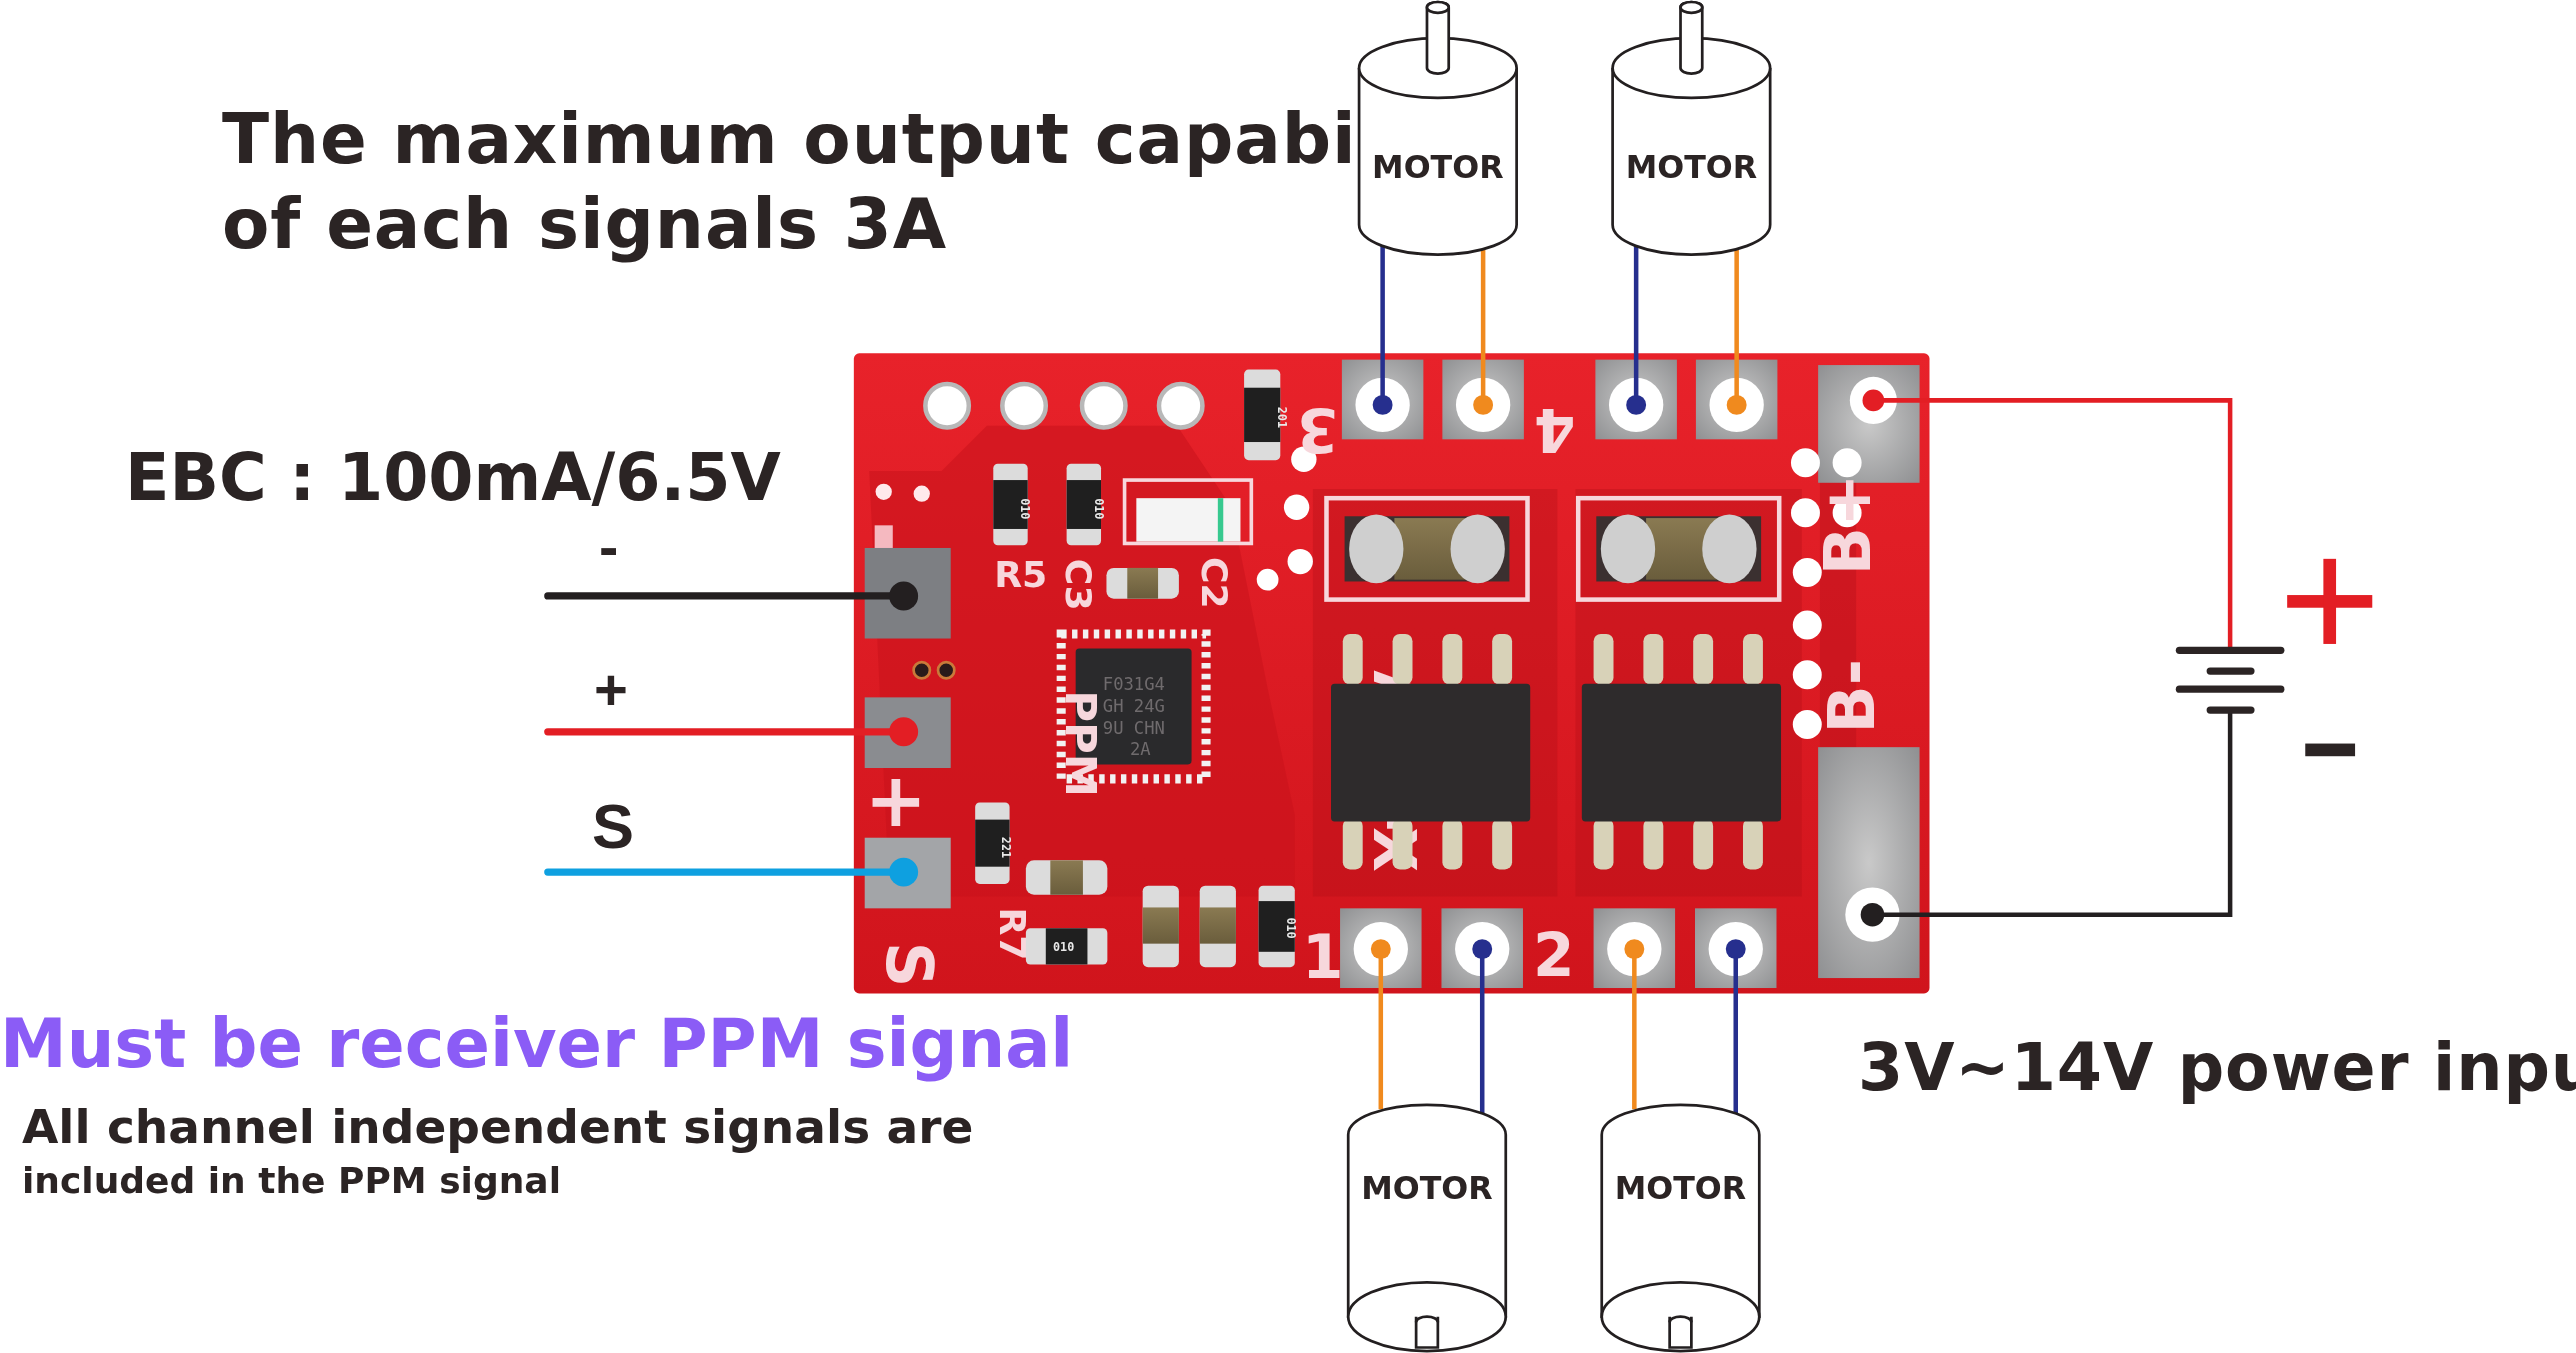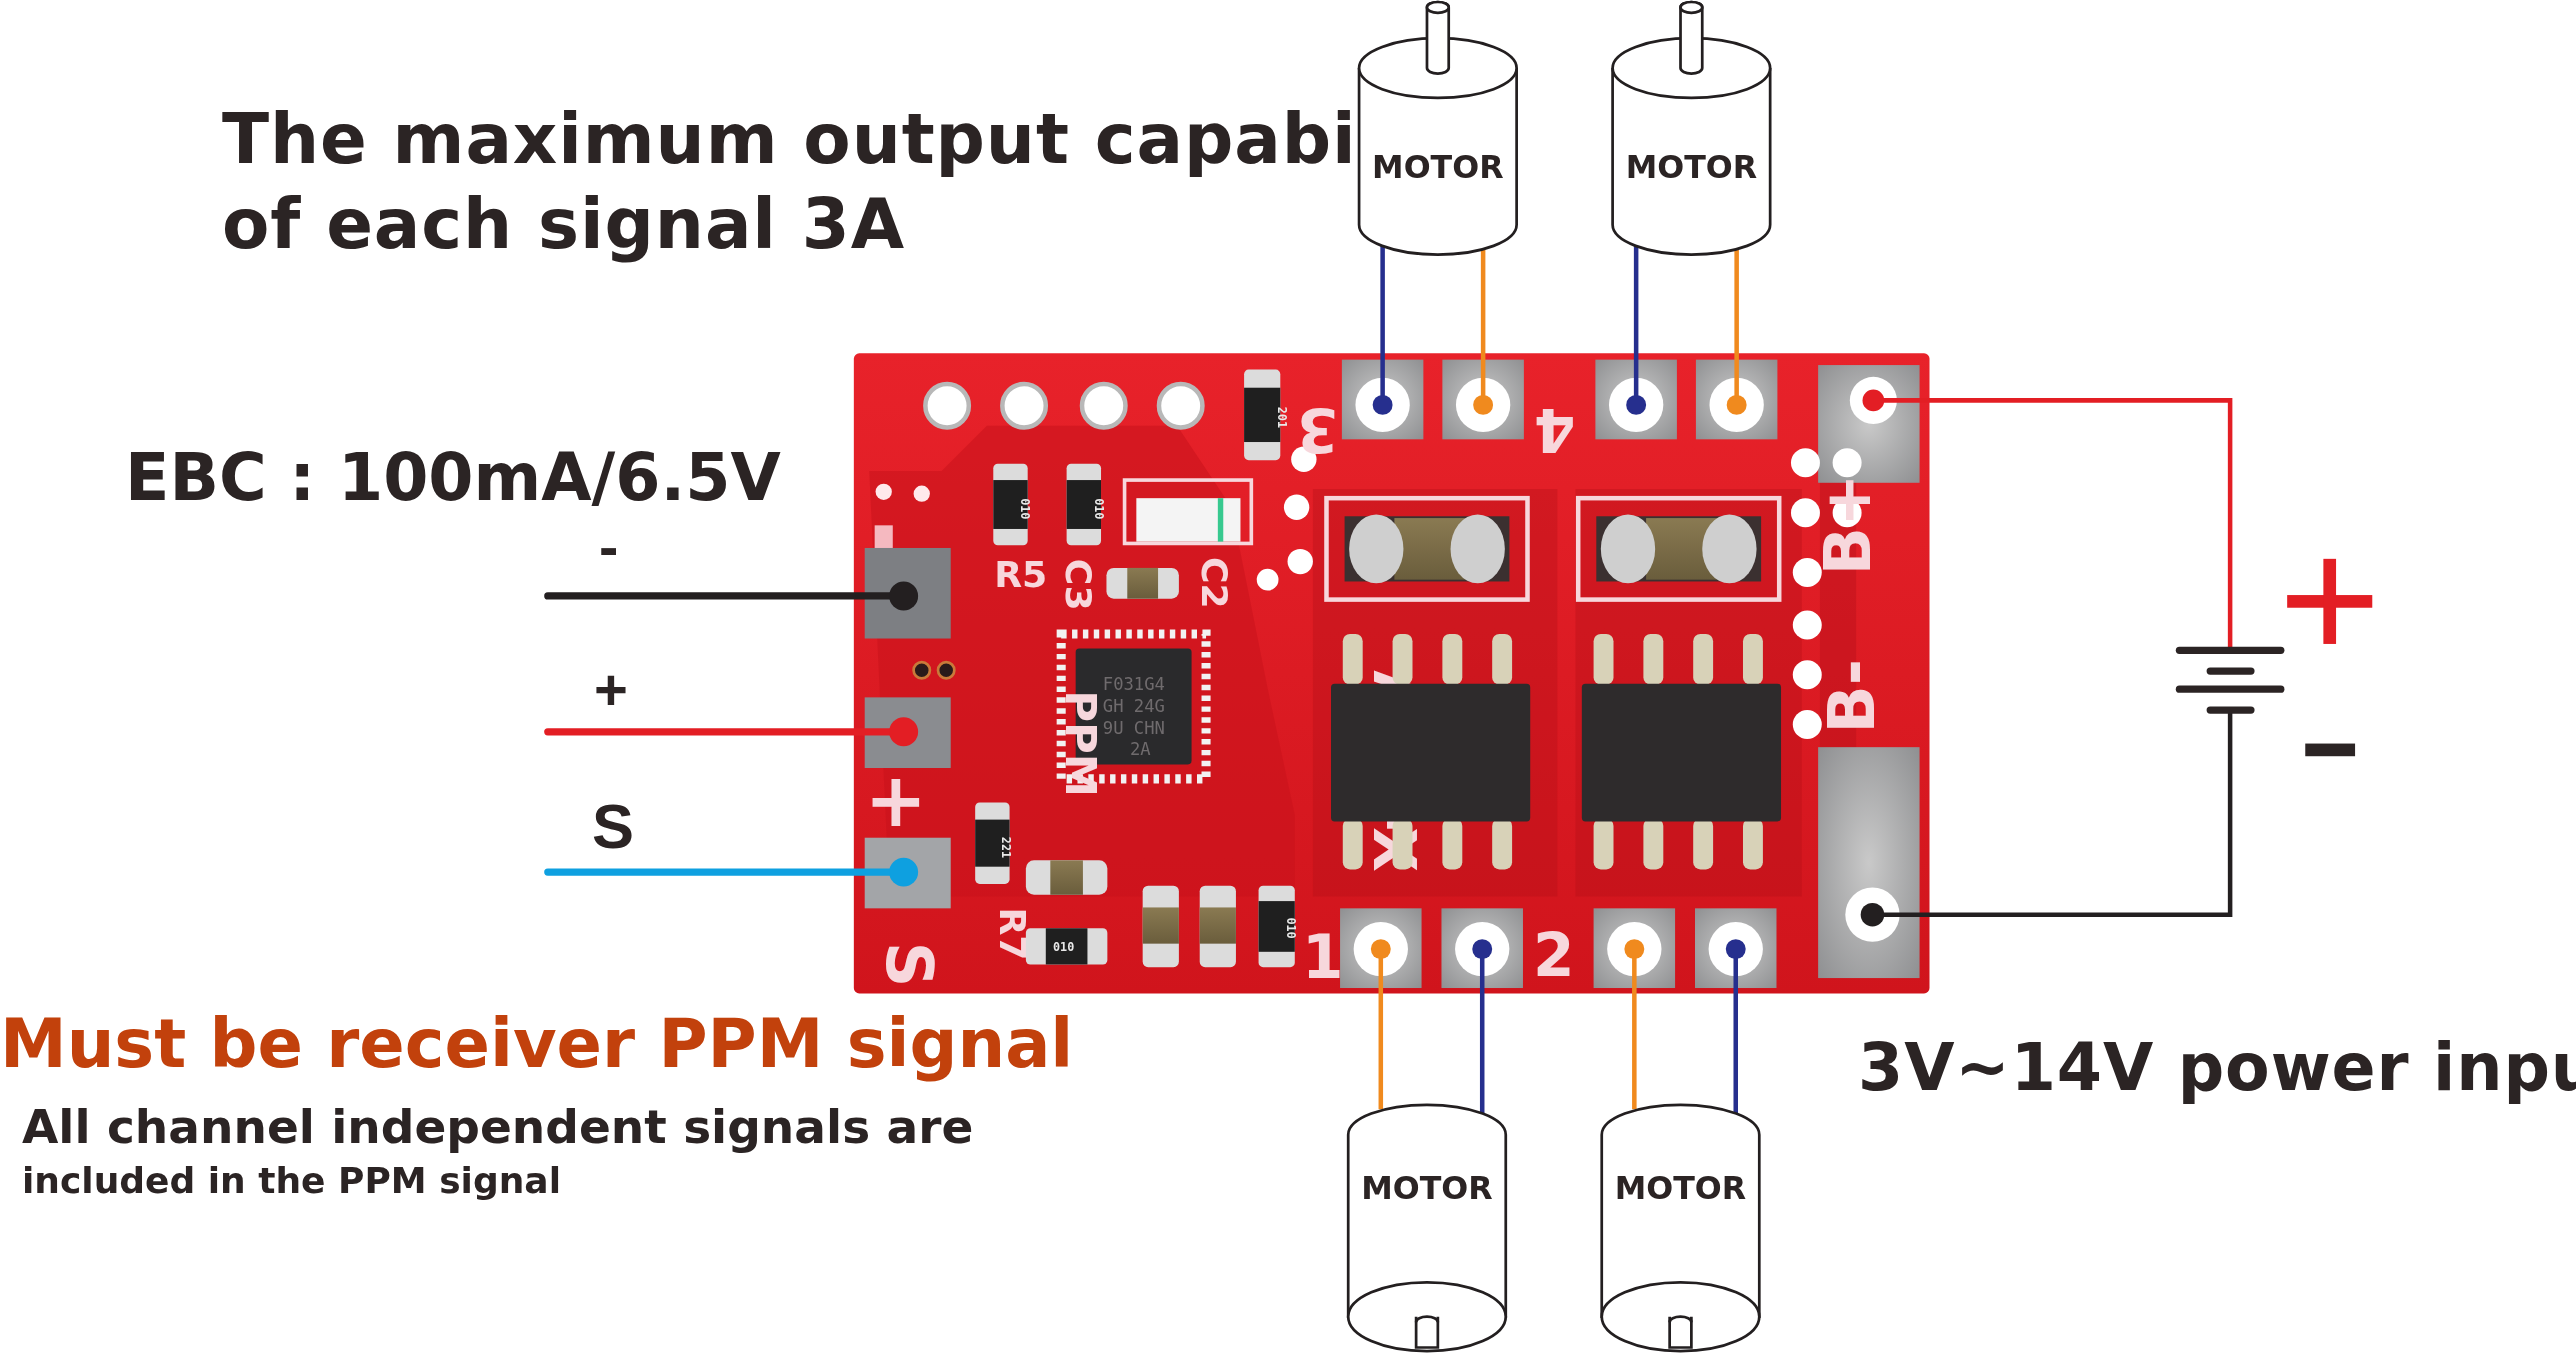--- a/index.html
+++ b/index.html
@@ -1,39 +1,39 @@
 <!DOCTYPE html>
 <html style="font-size:14.5px"><head>
 <meta charset="utf-8">
 <style>
   html, body { margin: 0; padding: 0; background: #ffffff; }
   body { width: 2576px; height: 1354px; position: relative; overflow: hidden; font-family: "DejaVu Sans", "Liberation Sans", sans-serif; }
   .txt { position: absolute; white-space: nowrap; font-weight: bold; color: #2b2424; line-height: 1; }
   #title1 { left: 222px; top: 105px; font-size: 69px; letter-spacing: 0.9px; }
   #title2 { left: 222px; top: 190px; font-size: 69px; letter-spacing: 0.9px; }
   #ebc { left: 125px; top: 445px; font-size: 65px; }
-  #warn { left: 0px; top: 1011px; font-size: 67px; color: #c2410c; }
+  #warn { left: 0px; top: 1011px; font-size: 67px; color: #8b5cf6; }
   #note1 { left: 22px; top: 1103px; font-size: 47px; text-align: right; }
   #note2 { left: 22px; top: 1163px; font-size: 36px; }
   #power { left: 1858px; top: 1035px; font-size: 65px; letter-spacing: 0.9px; }
   .pinlbl { position: absolute; font-weight: bold; color: #2b2424; font-family: "Liberation Sans", sans-serif; line-height: 1; }
   #lbl-minus { left: 599px; top: 518px; font-size: 58px; }
   #lbl-plus { left: 594px; top: 661px; font-size: 58px; }
   #lbl-s { left: 592px; top: 795px; font-size: 63px; }
   svg#diagram { position: absolute; left: 0; top: 0; }
   .motor-text { font-family: "DejaVu Sans", sans-serif; font-weight: bold; font-size: 35px; fill: #2b2424; }
   .silk { font-family: "DejaVu Sans", sans-serif; font-weight: bold; fill: #f7d7dc; }
   .chiptxt { font-family: "DejaVu Sans Mono", monospace; font-size: 19px; fill: #6f6b6d; }
   .smd { font-family: "DejaVu Sans Mono", monospace; font-size: 13px; fill: #e8e8e8; font-weight: bold; }
 </style>
 </head>
 <body>
 
 <div class="txt" id="title1">The maximum output capability</div>
-<div class="txt" id="title2">of each signal 3A</div>
+<div class="txt" id="title2">of each signals 3A</div>
 <div class="txt" id="ebc">EBC : 100mA/6.5V</div>
 <div class="txt" id="warn">Must be receiver PPM signal</div>
 <div class="txt" id="note1">All channel independent signals are</div>
 <div class="txt" id="note2">included in the PPM signal</div>
 <div class="txt" id="power">3V~14V power input</div>
 
 <div class="pinlbl" id="lbl-minus">-</div>
 <div class="pinlbl" id="lbl-plus">+</div>
 <div class="pinlbl" id="lbl-s">S</div>
 

